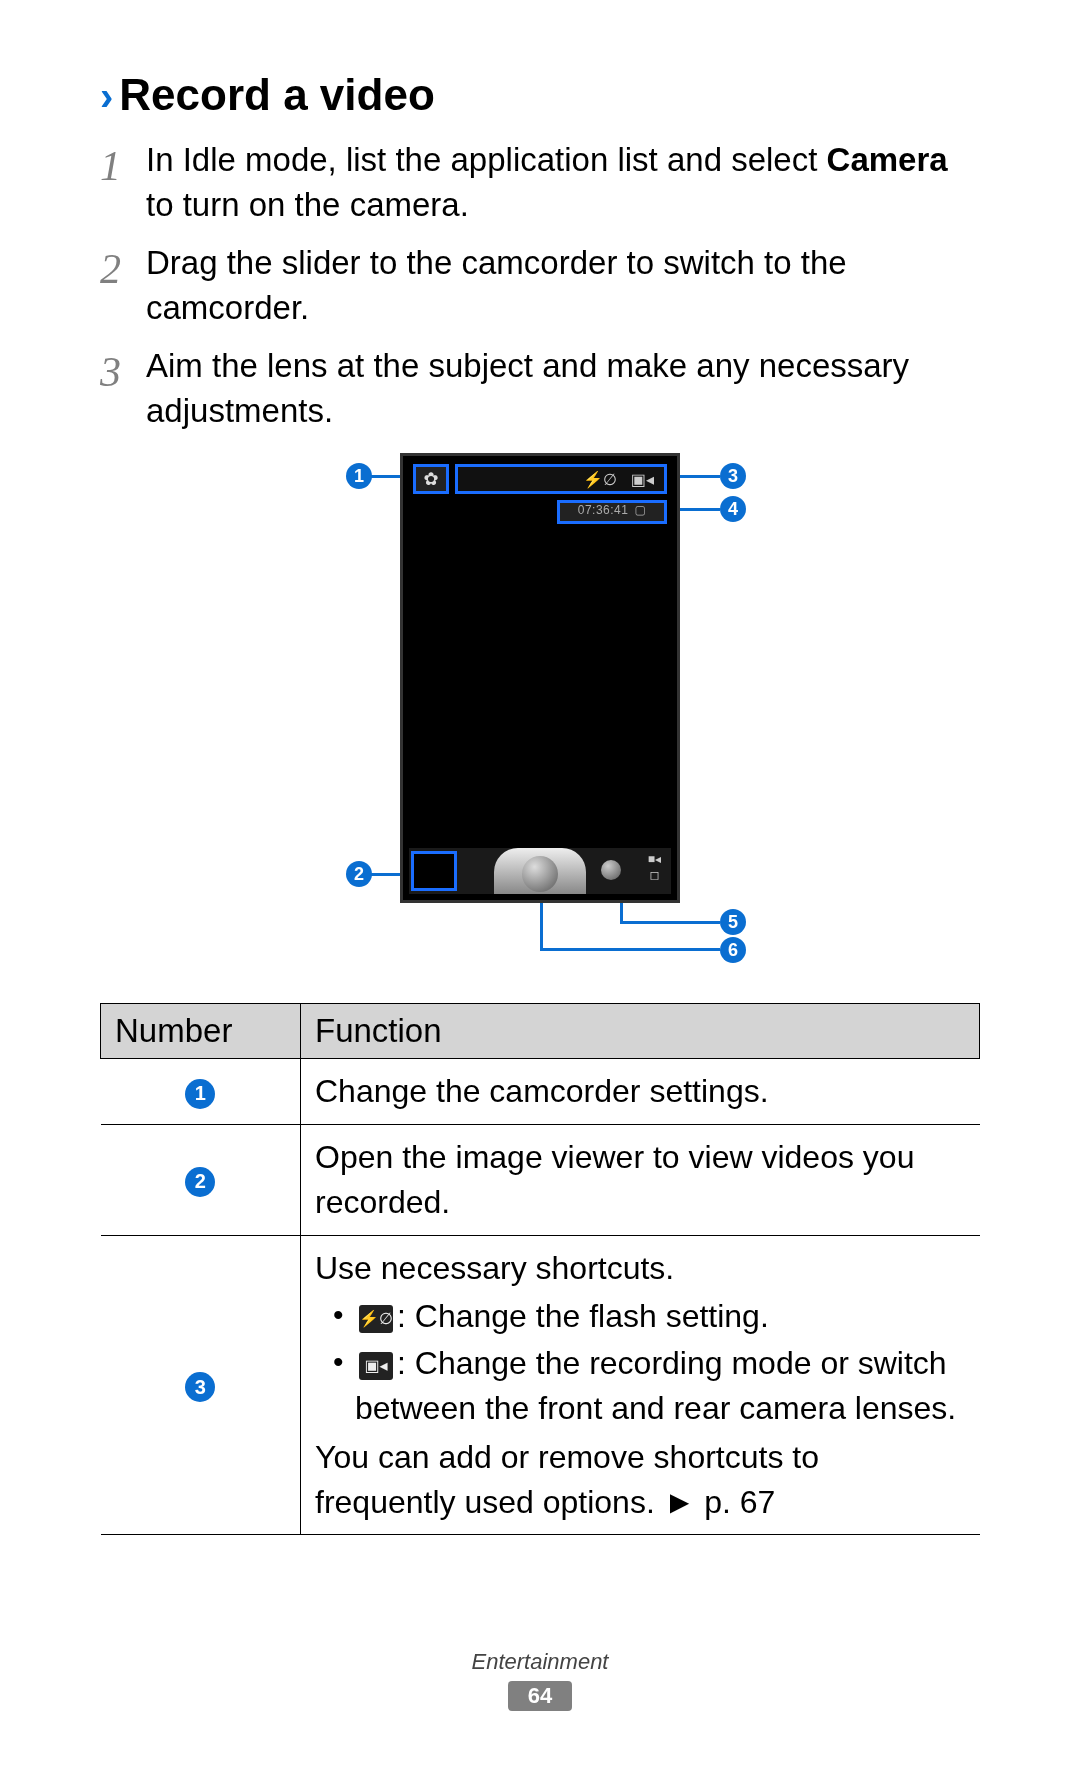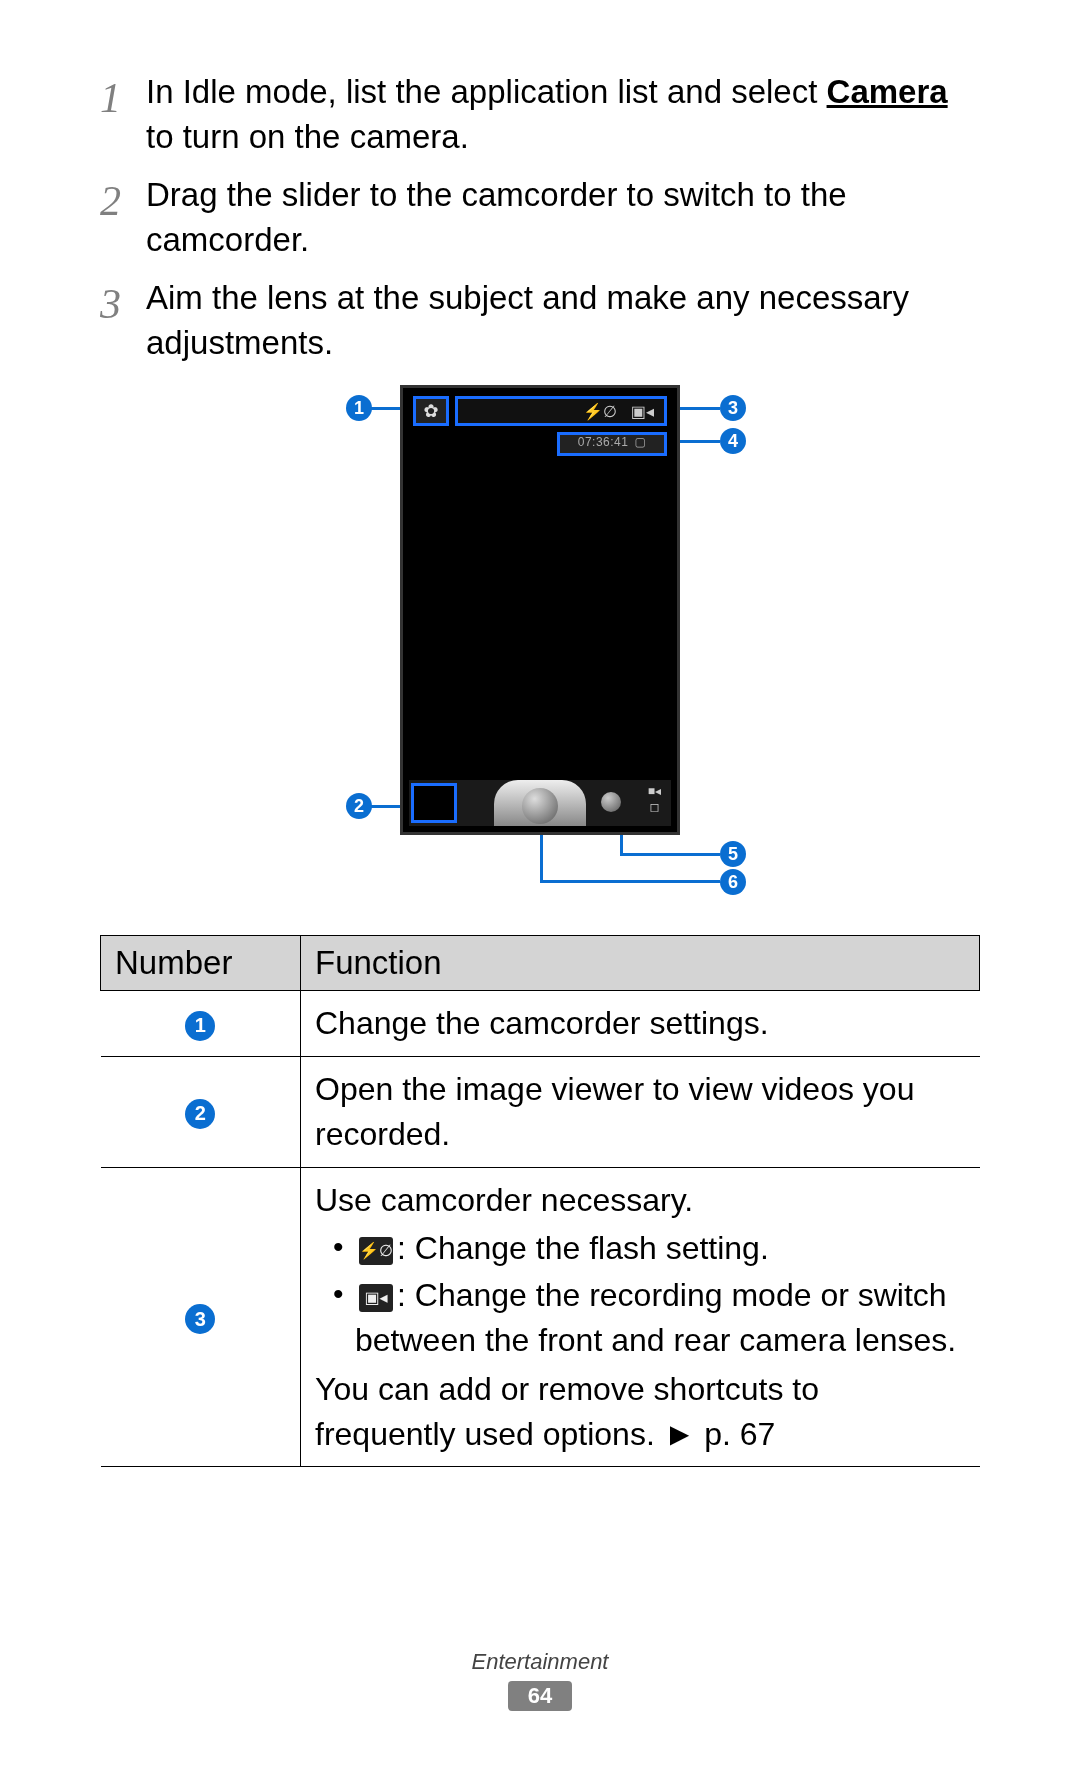--- a/index.html
+++ b/index.html
@@ -39,21 +39,21 @@
     font-family: Georgia, "Times New Roman", serif;
     font-style: italic;
     font-size: 42px;
     color: #808080;
     width: 46px;
     flex-shrink: 0;
     text-align: left;
     padding-top: 0;
   }
   .step-body { flex: 1; }
-  .bold { font-weight: 700; text-decoration: underline; }
+  .bold { font-weight: 700; }
 
   
   .diagram-wrap {
     display: flex;
     justify-content: center;
     margin: 20px 0 40px 0;
   }
   .diagram {
     position: relative;
     width: 560px;
@@ -260,20 +260,23 @@
     font-size: 22px;
     padding: 2px 20px;
     border-radius: 4px;
   }
 </style>
 </head>
 <body>
 
 <div class="page">
 
+  <h2 class="section-heading">
+    <span class="chevron">›</span><span>Record a video</span>
+  </h2>
 
   <ol class="steps">
     <li class="step">
       <span class="step-num">1</span>
       <span class="step-body">
         <span>In Idle mode, list the application list and select </span><span class="bold">Camera</span><span> to turn on the camera.</span>
       </span>
     </li>
     <li class="step">
       <span class="step-num">2</span>
@@ -345,21 +348,21 @@
         <td class="numcell"><span class="num-badge">1</span></td>
         <td class="funccell">Change the camcorder settings.</td>
       </tr>
       <tr>
         <td class="numcell"><span class="num-badge">2</span></td>
         <td class="funccell">Open the image viewer to view videos you recorded.</td>
       </tr>
       <tr>
         <td class="numcell"><span class="num-badge">3</span></td>
         <td class="funccell">
-          <div>Use camcorder necessary.</div>
+          <div>Use necessary shortcuts.</div>
           <ul class="bullets">
             <li>
               <span class="inline-icon">⚡∅</span><span>: Change the flash setting.</span>
             </li>
             <li>
               <span class="inline-icon">▣◂</span><span>: Change the recording mode or switch between the front and rear camera lenses.</span>
             </li>
           </ul>
           <div>
             <span>You can add or remove shortcuts to frequently used options. </span><span>►</span><span> p. 67</span>

